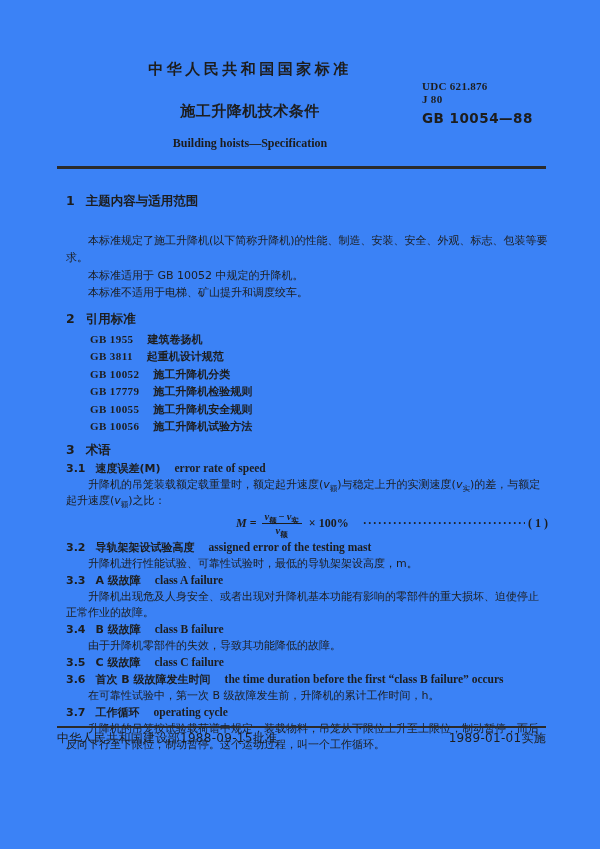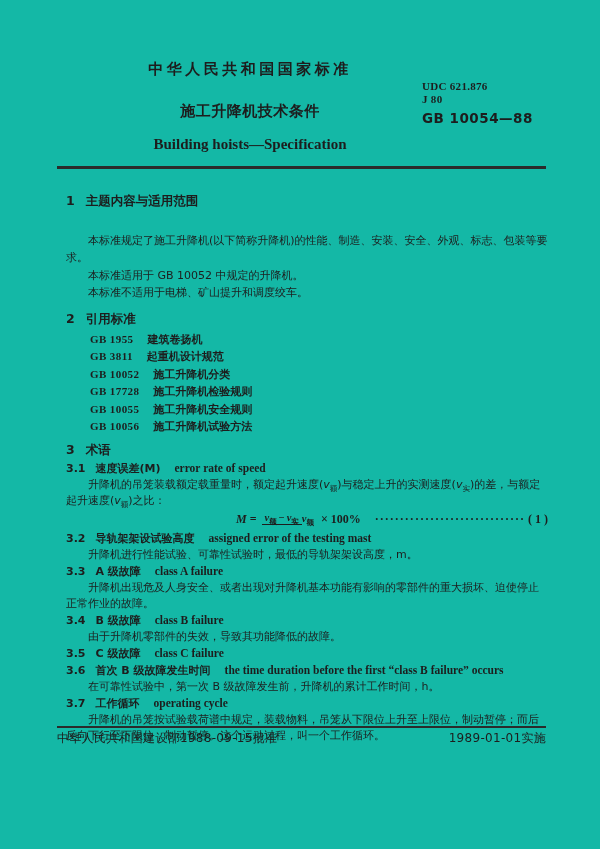--- a/index.html
+++ b/index.html
@@ -5,21 +5,21 @@
   html,body{margin:0;padding:0;}
   body{
     width:600px;height:849px;
     background:#f4f4f2;
     font-family:"DejaVu Sans",sans-serif;
     color:#1d1d1d;
     position:relative;
   }
   .page{
     position:absolute;inset:0;
-    background:#14b8a6;
+    background:#3b82f6;
     overflow:hidden;
     padding-left:24px;
   }
   
   .hdr-national{
     position:absolute;top:60px;left:66px;width:368px;
     text-align:center;font-size:15px;font-weight:bold;letter-spacing:3.5px;
     white-space:nowrap;
   }
   .hdr-udc{
@@ -34,21 +34,21 @@
   }
   .hdr-gb{
     position:absolute;top:110px;left:422px;
     font-size:13.5px;font-weight:bold;letter-spacing:0.5px;
     font-family:"DejaVu Sans",sans-serif;
   }
   .hdr-en{
     position:absolute;top:136px;left:66px;width:368px;
     text-align:center;
     font-family:"Liberation Serif",serif;
-    font-size:15px;font-weight:bold;
+    font-size:12px;font-weight:bold;
   }
   .rule-top{
     position:absolute;top:166px;left:57px;width:489px;height:3px;
     background:#2b2b2b;
   }
   
   .doc{
     position:absolute;top:186px;left:66px;width:482px;
     font-size:11px;line-height:16.5px;
   }
@@ -76,21 +76,21 @@
   .c-en{font-family:"Liberation Serif",serif;font-weight:bold;font-size:11.5px;}
   
   .formula{
     display:flex;align-items:center;
     padding-left:170px;margin:2px 0 3px;
     font-family:"Liberation Serif",serif;font-size:12px;font-weight:bold;
   }
   .f-lhs{white-space:nowrap;}
   .f-lhs i{font-style:italic;}
   .frac{
-    display:inline-flex;flex-direction:row;
+    display:inline-flex;flex-direction:column;align-items:center;
     margin:0 5px;font-size:10.5px;line-height:11px;
   }
   .frac .num{border-bottom:1px solid #1d1d1d;padding:0 3px 1px;white-space:nowrap;}
   .frac .den{padding-top:1px;white-space:nowrap;}
   .frac i{font-style:italic;}
   .frac sub, .doc sub{font-size:7.5px;line-height:0;}
   .mid{margin:0 2px;}
   .f-mult{white-space:nowrap;margin-left:2px;}
   .f-dots{
     flex:1;overflow:hidden;white-space:nowrap;
@@ -130,21 +130,21 @@
       <p class="para">本标准规定了施工升降机(以下简称升降机)的性能、制造、安装、安全、外观、标志、包装等要求。</p>
       <p class="para">本标准适用于 GB 10052 中规定的升降机。</p>
       <p class="para">本标准不适用于电梯、矿山提升和调度绞车。</p>
     </div>
 
     <div class="sec-head m2"><span class="h-no">2</span><span>引用标准</span></div>
     <div class="refs">
       <div class="ref"><span class="ref-code">GB 1955</span><span class="ref-name">建筑卷扬机</span></div>
       <div class="ref"><span class="ref-code">GB 3811</span><span class="ref-name">起重机设计规范</span></div>
       <div class="ref"><span class="ref-code">GB 10052</span><span class="ref-name">施工升降机分类</span></div>
-      <div class="ref"><span class="ref-code">GB 17728</span><span class="ref-name">施工升降机检验规则</span></div>
+      <div class="ref"><span class="ref-code">GB 17779</span><span class="ref-name">施工升降机检验规则</span></div>
       <div class="ref"><span class="ref-code">GB 10055</span><span class="ref-name">施工升降机安全规则</span></div>
       <div class="ref"><span class="ref-code">GB 10056</span><span class="ref-name">施工升降机试验方法</span></div>
     </div>
 
     <div class="sec-head m3"><span class="h-no">3</span><span>术语</span></div>
 
     <div class="clauses">
 
       <div class="clause-head"><span class="c-no">3.1</span><span class="c-term">速度误差(M)</span><span class="c-en">error rate of speed</span></div>
       <p class="para"><span>升降机的吊笼装载额定载重量时，额定起升速度(</span><i>v</i><sub>额</sub><span>)与稳定上升的实测速度(</span><i>v</i><sub>实</sub><span>)的差，与额定起升速度(</span><i>v</i><sub>额</sub><span>)之比：</span></p>

